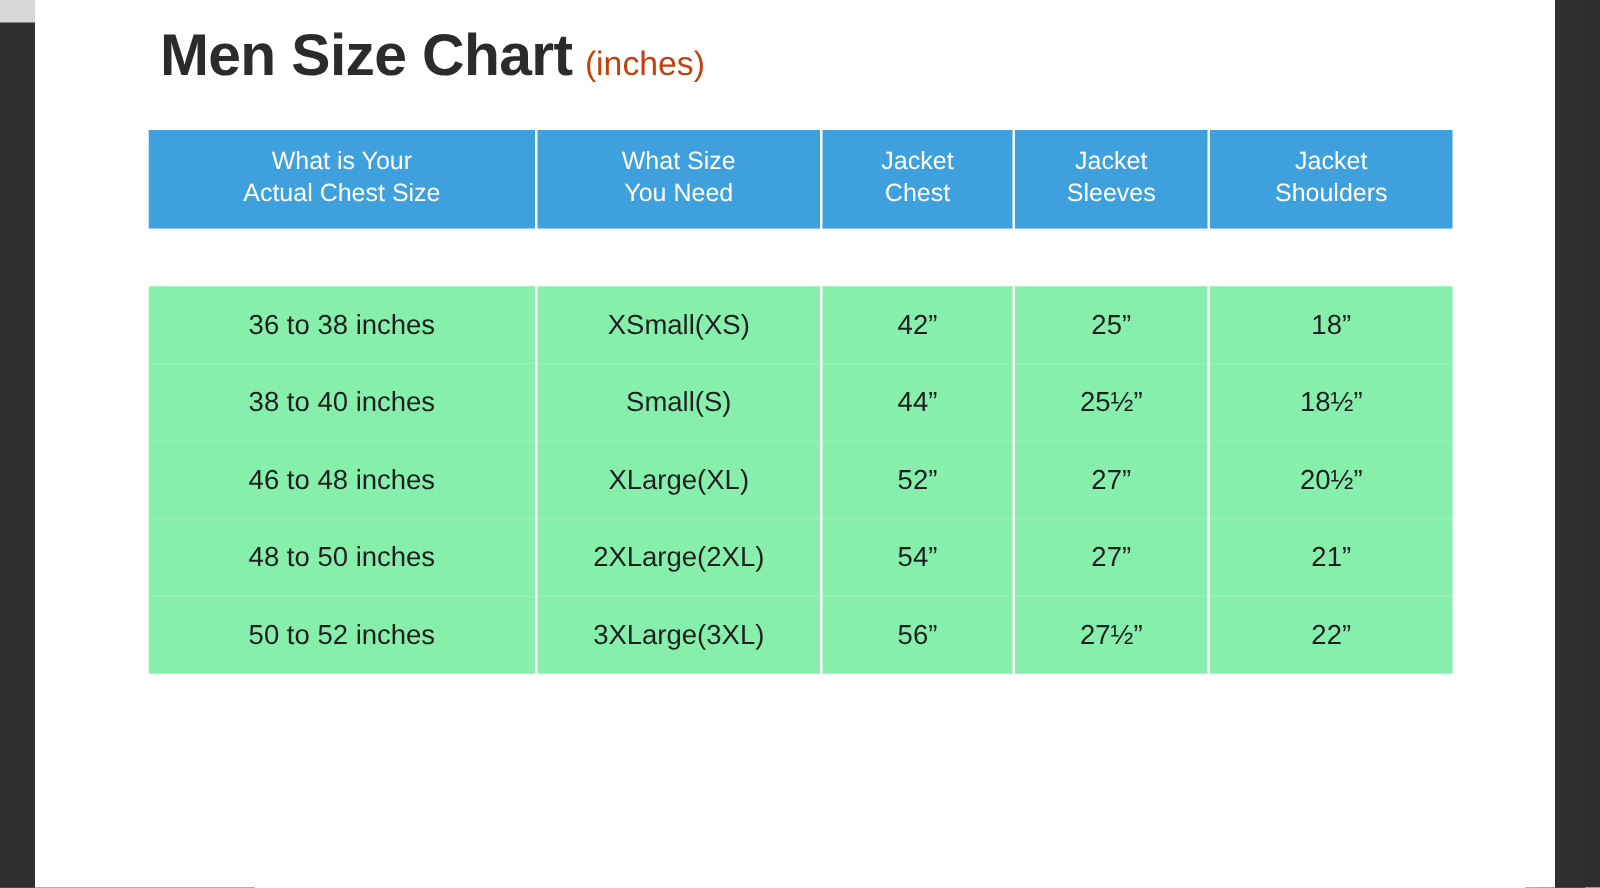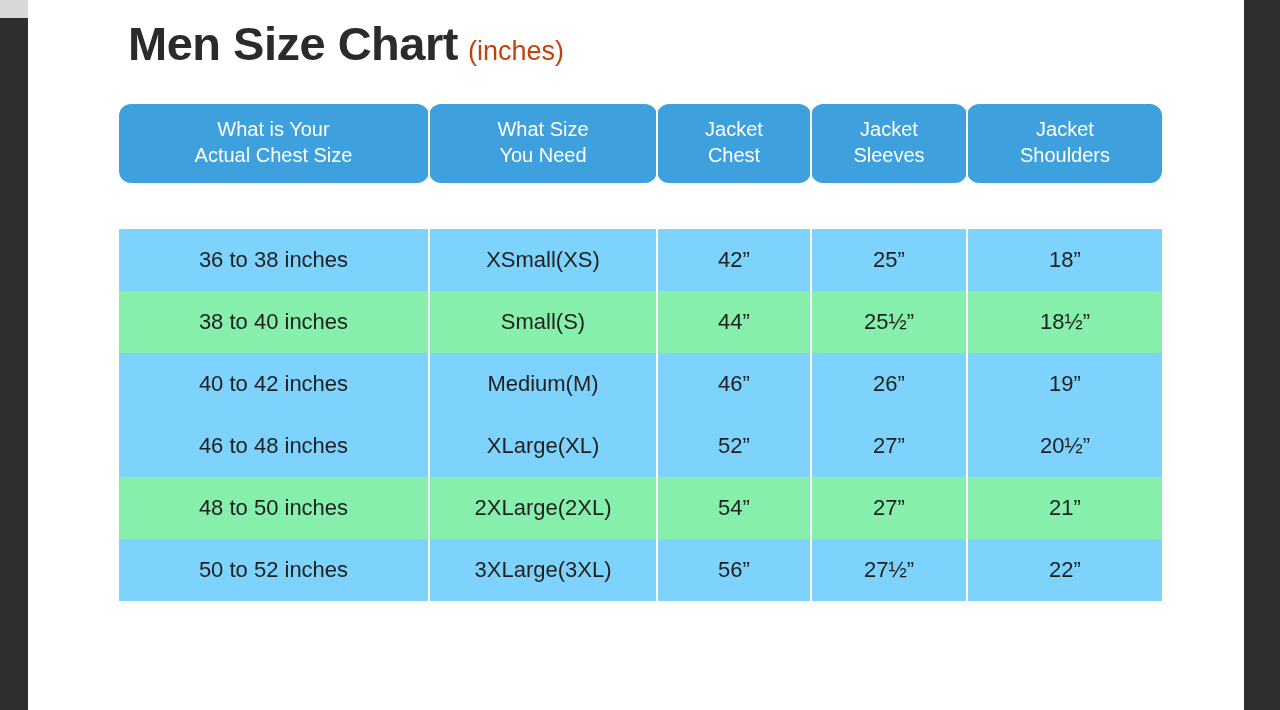--- a/index.html
+++ b/index.html
@@ -83,33 +83,32 @@
   table.size-chart th {
     background: #3FA0DE;
     color: #ffffff;
     font-weight: normal;
     font-size: 20px;
     line-height: 1.32;
     padding: 12px 4px 14px 4px;
     text-align: center;
     border-right: 2px solid #ffffff;
     vertical-align: middle;
-    border-radius: 12px;
   }
   table.size-chart th:last-child { border-right: none; }
   table.size-chart td {
     font-size: 22px;
     color: #1f1f1f;
     text-align: center;
     padding: 18px 4px;
     border-right: 2px solid #ffffff;
     vertical-align: middle;
   }
   table.size-chart td:last-child { border-right: none; }
-  table.size-chart tbody tr.shade td { background: #7dd3fc; }
+  table.size-chart tbody tr.shade td { background: #86efac; }
   table.size-chart tbody tr.plain td { background: #86efac; }
   .col-1 { width: 310px; }
   .col-2 { width: 228px; }
   .col-3 { width: 154px; }
   .col-4 { width: 156px; }
   .col-5 { width: 195px; }
   .spacer-row td {
     height: 10px;
     padding: 0;
     background: #ffffff !important;
@@ -181,27 +180,20 @@
             <td>18”</td>
           </tr>
           <tr class="plain">
             <td>38 to 40 inches</td>
             <td>Small(S)</td>
             <td>44”</td>
             <td>25½”</td>
             <td>18½”</td>
           </tr>
           <tr class="shade">
-            <td>40 to 42 inches</td>
-            <td>Medium(M)</td>
-            <td>46”</td>
-            <td>26”</td>
-            <td>19”</td>
-          </tr>
-          <tr class="shade">
             <td>46 to 48 inches</td>
             <td>XLarge(XL)</td>
             <td>52”</td>
             <td>27”</td>
             <td>20½”</td>
           </tr>
           <tr class="plain">
             <td>48 to 50 inches</td>
             <td>2XLarge(2XL)</td>
             <td>54”</td>

